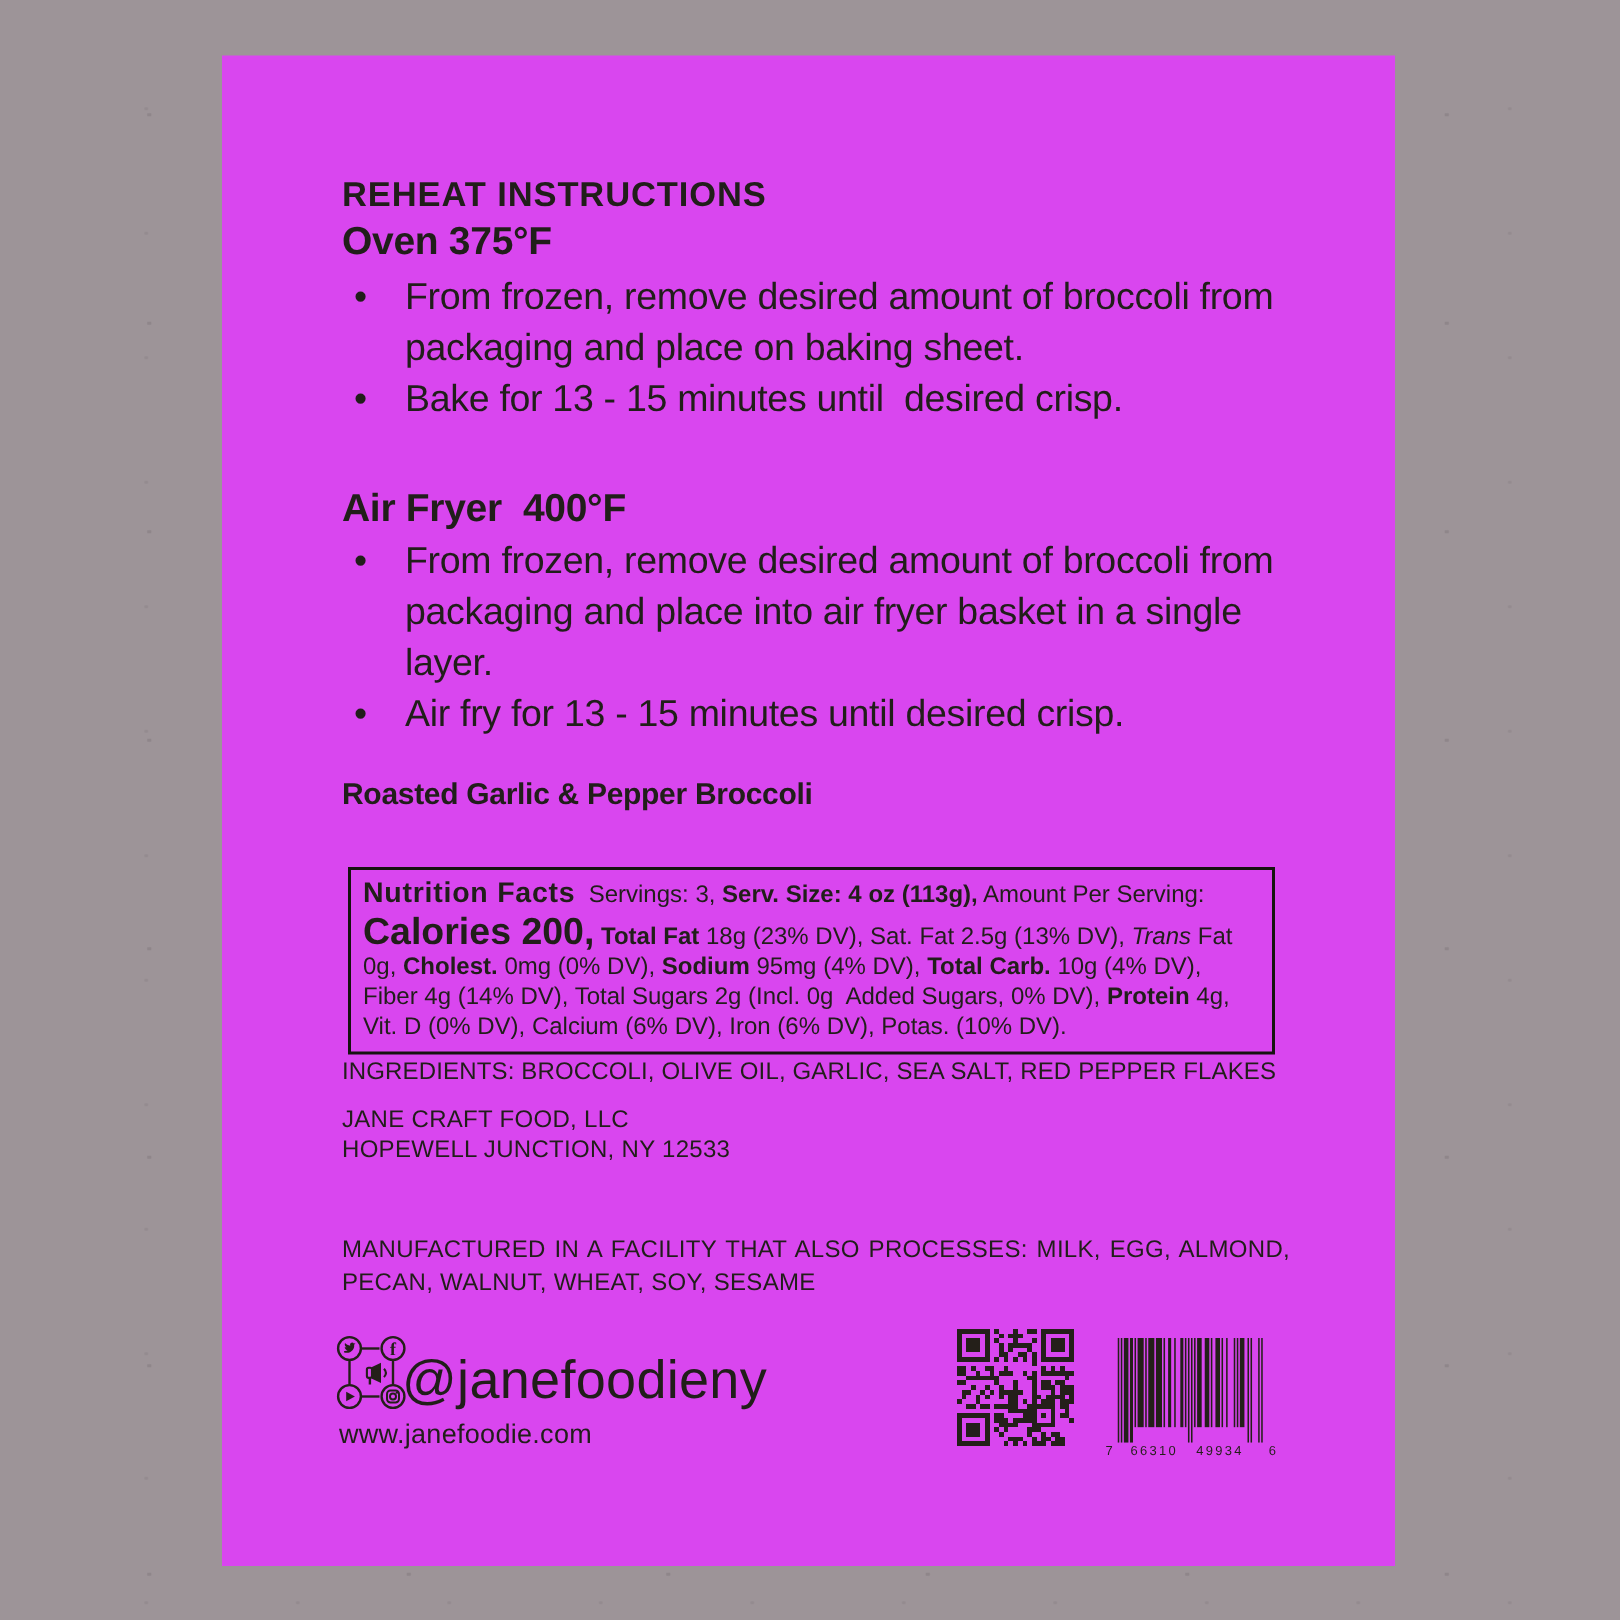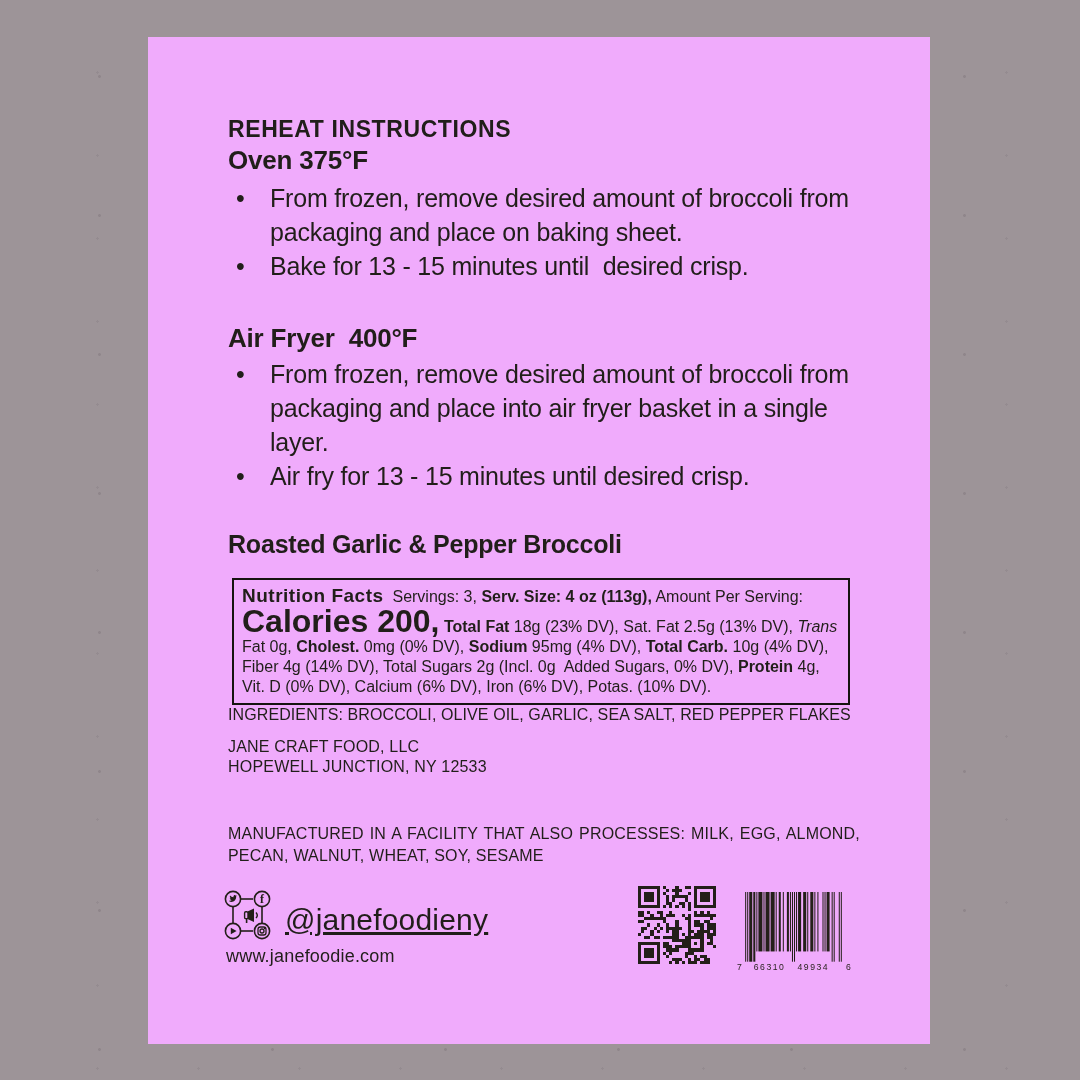--- a/index.html
+++ b/index.html
@@ -9,52 +9,52 @@
     background-image:
       radial-gradient(rgba(70,60,66,.16) 1.5px, transparent 1.7px),
       radial-gradient(rgba(70,60,66,.10) 1.2px, transparent 1.4px);
     background-size:173px 139px, 101px 83px;
     background-position:13px 7px, 47px 31px;
     font-family:"Liberation Sans", sans-serif;
     color:#211e1a;
   }
   .card{
     position:absolute;left:148px;top:37px;width:782px;height:1007px;
-    background:#f0abfc;
+    background:#d946ef;
   }
   .abs{position:absolute;left:80px;}
   .reheat-title{top:79px;font-size:23px;font-weight:bold;letter-spacing:.6px;line-height:1.2;white-space:pre-wrap;}
   .sec-heading{font-size:26px;font-weight:bold;line-height:1.2;white-space:pre-wrap;letter-spacing:-.2px;}
   .oven-heading{top:108px;}
   .air-heading{top:286px;}
   ul.bullets{margin:0;padding:0;list-style:none;width:636px;}
   .oven-list{top:144px;}
   .air-list{top:320px;}
   ul.bullets li{
     position:relative;padding-left:42px;font-size:25px;line-height:34px;
     white-space:pre-wrap;letter-spacing:-.2px;
   }
   ul.bullets li::before{
     content:"\2022";position:absolute;left:8px;top:0;font-size:25px;line-height:34px;
   }
-  .product-title{top:492px;font-size:25px;font-weight:bold;line-height:1.25;letter-spacing:-.2px;}
+  .product-title{top:481px;font-size:20px;font-weight:bold;line-height:1.25;letter-spacing:-.2px;}
   .nutrition-box{
     top:541px;left:84px;width:598px;
     border:2px solid #161310;padding:4px 8px 6px 8px;
   }
   .nutrition-box p{margin:0;font-size:16px;line-height:20px;white-space:pre-wrap;}
   .nf-title{font-size:19px;font-weight:bold;letter-spacing:.5px;line-height:24px;}
-  .nf-cal{font-size:32px;font-weight:bold;line-height:26px;}
+  .nf-cal{font-size:25px;font-weight:bold;line-height:26px;}
   .b{font-weight:bold;}
   .i{font-style:italic;}
   .ingredients{top:668px;font-size:16px;line-height:20px;letter-spacing:.1px;width:640px;}
   .company{top:700px;font-size:16px;line-height:20px;letter-spacing:.2px;}
   .allergen{top:786px;font-size:16px;line-height:21.5px;letter-spacing:.2px;width:632px;text-align:justify;}
   .social-cluster{top:853px;left:76px;width:52px;height:54px;}
-  .social-handle{top:868px;left:137px;font-size:30px;line-height:30px;letter-spacing:.2px;text-decoration:underline;}
+  .social-handle{top:868px;left:120px;font-size:36px;line-height:30px;letter-spacing:.2px;}
   .website{top:904px;left:78px;font-size:18px;line-height:30px;letter-spacing:.2px;text-align:center;}
   .qr{top:849px;left:490px;width:78px;height:78px;}
   .barcode{top:855px;left:588px;width:116px;height:82px;}
   svg{display:block;}
 </style>
 </head>
 <body>
 
 <div class="card">
 

